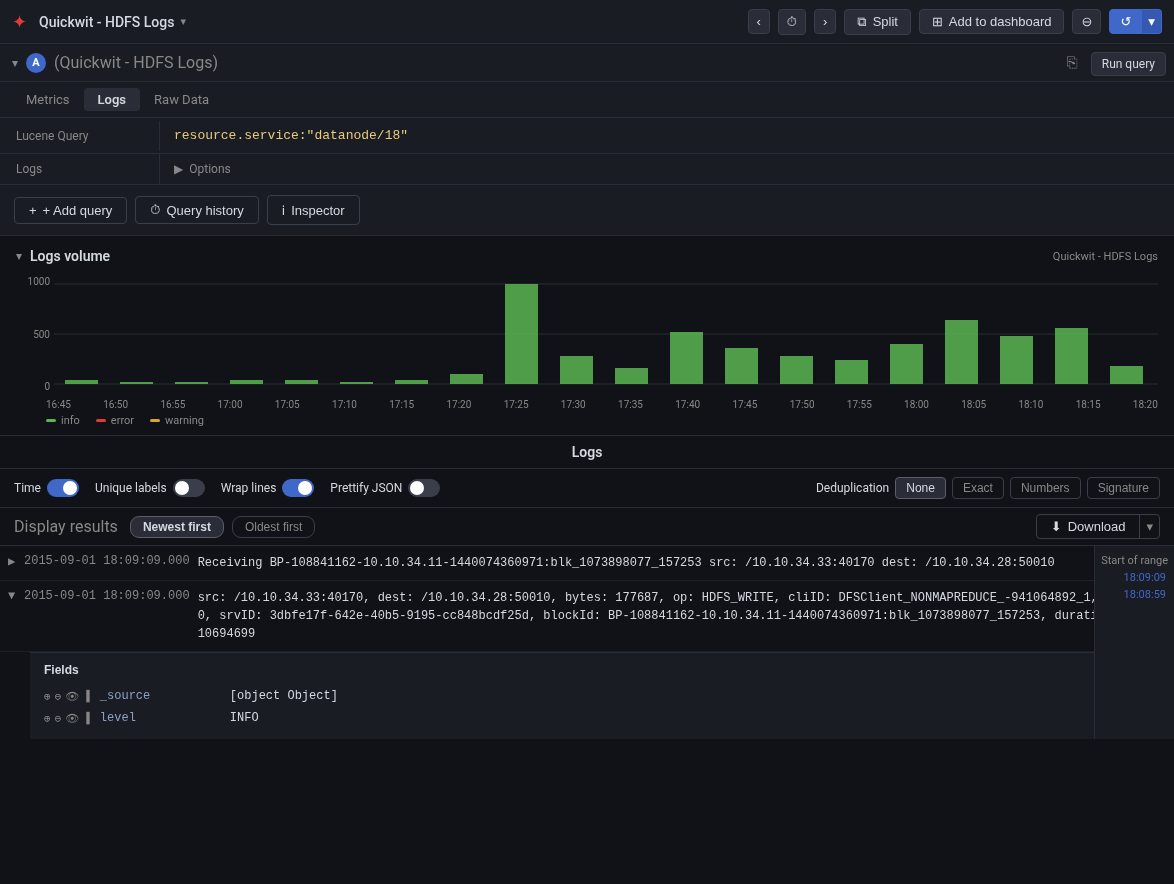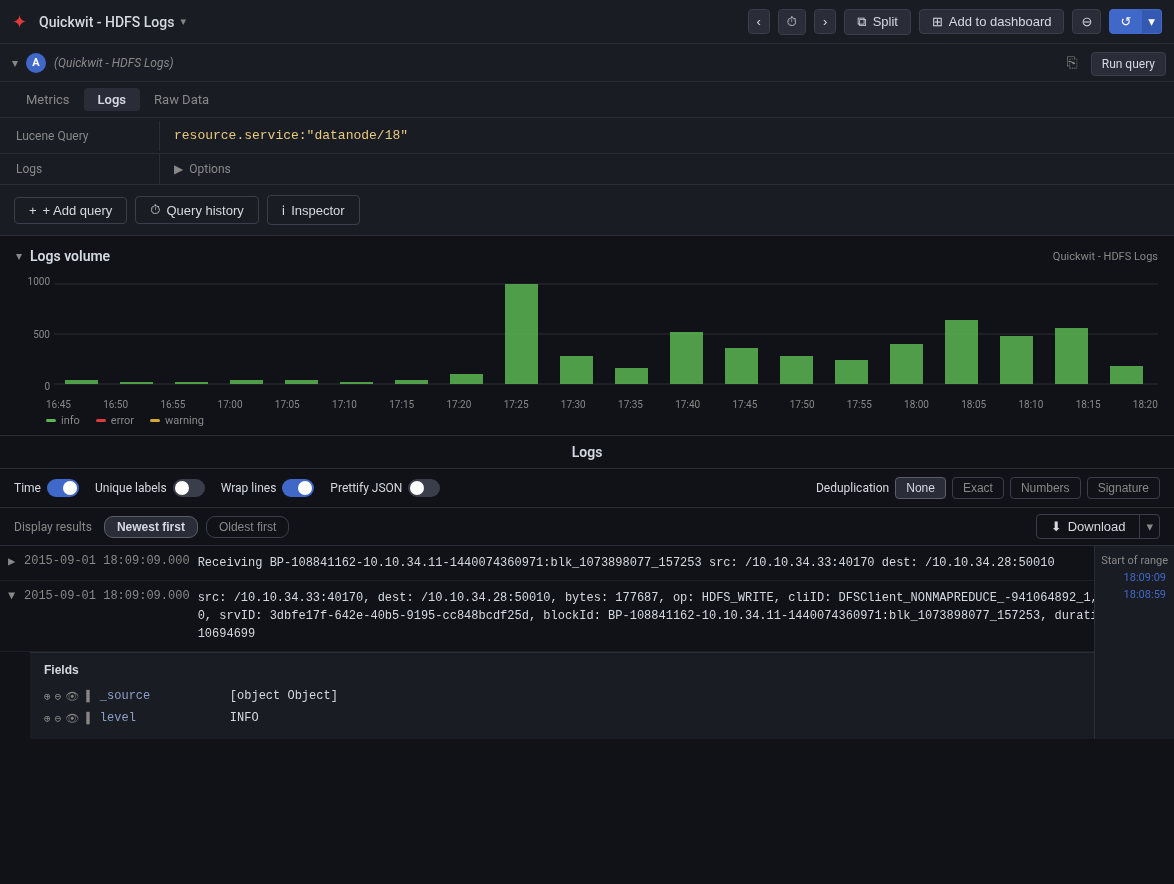--- a/index.html
+++ b/index.html
@@ -109,22 +109,21 @@
       width: 20px;
       height: 20px;
       display: flex;
       align-items: center;
       justify-content: center;
       font-size: 11px;
       font-weight: 700;
     }
     .query-source {
       color: #888;
-      font-size: 12px;
-      font-style: italic;
+      font-size: 16px;
     }
     .query-header-spacer { flex: 1; }
     .query-header-actions {
       display: flex;
       gap: 6px;
       align-items: center;
     }
     .query-header-icon {
       color: #888;
       cursor: pointer;
@@ -339,21 +338,21 @@
       border-color: #5a5d6a;
     }
 
     .display-controls {
       display: flex;
       align-items: center;
       padding: 6px 14px;
       gap: 8px;
       border-bottom: 1px solid #2a2d37;
     }
-    .display-label { font-size: 12px; color: #888; margin-right: 4px; text-align: center; }
+    .display-label { font-size: 16px; color: #888; margin-right: 4px; text-align: center; }
     .display-btn {
       padding: 3px 12px;
       border-radius: 9px;
       border: 1px solid #3a3d4a;
       background: transparent;
       color: #888;
       cursor: pointer;
       font-size: 12px;
     }
     .display-btn.active {

